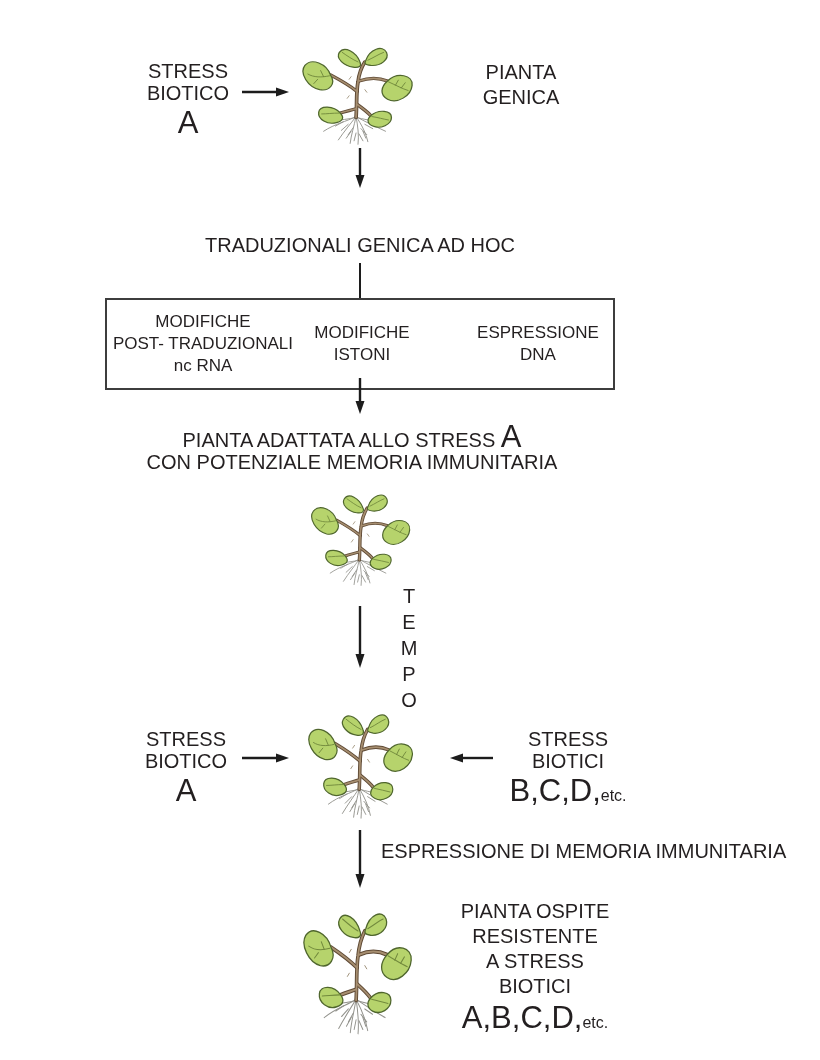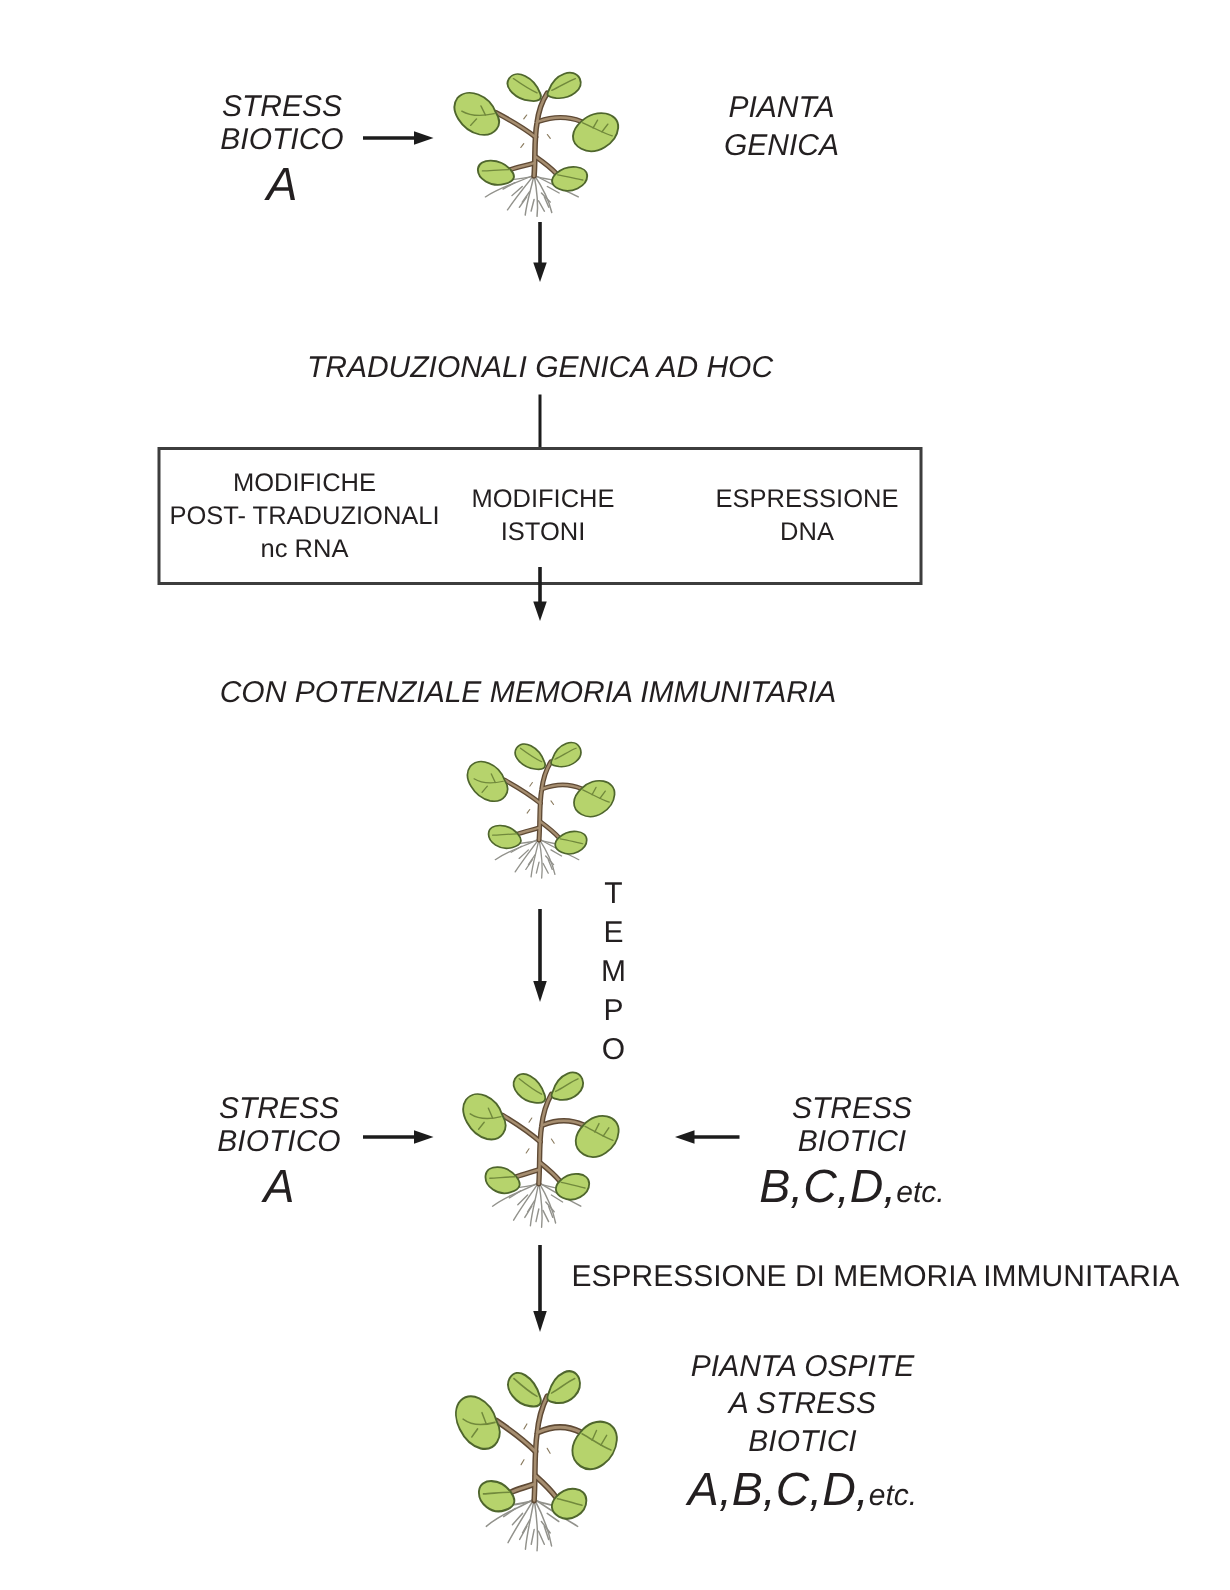--- a/index.html
+++ b/index.html
@@ -2,25 +2,25 @@
 <html style="--text: #231f20; --arrow: #1c1c1c; --box-border: #3d3d3d; --leaf: #b6d36c; --leaf-outline: #4f662d; --stem: #a68e70; --stem-outline: #5f4a35; --root: #92928c;"><head>
 <meta charset="utf-8">
 <style>
   html,body{margin:0;padding:0;background:#ffffff;}
   .canvas{
     position:relative;width:820px;height:1060px;background:#ffffff;
     font-family:"Liberation Sans",sans-serif;color:var(--text,#231f20);
     overflow:hidden;
   }
   .txt{position:absolute;font-size:20px;line-height:22px;white-space:nowrap;}
-  .center{text-align:center;font-style:italic;}
+  .center{text-align:center;}
   .lh25{line-height:25px;}
   .bigletter{font-size:31px;}
   .bigline{font-size:31px;line-height:34px;}
-  .etc{font-size:20px;text-align:right;}
+  .etc{font-size:16px;text-align:right;}
   .mt2{margin-top:2px;}
   .plant{position:absolute;}
   svg.arrow{position:absolute;overflow:visible;}
   .arrow line{stroke:var(--arrow,#1c1c1c);stroke-width:2.4;}
   .arrow polygon{fill:var(--arrow,#1c1c1c);}
   .vline{position:absolute;width:2px;background:var(--arrow,#1c1c1c);}
   .mbox{
     position:absolute;left:105px;top:298px;width:510px;height:92px;
     border:2px solid var(--box-border,#3d3d3d);background:#fff;box-sizing:border-box;
   }
@@ -162,20 +162,24 @@
         <div>DNA</div>
       </div>
     </div>
   </div>
 
   <svg class="arrow" style="left:353px;top:378px" width="14" height="36" viewBox="0 0 14 36">
     <line x1="7" y1="0" x2="7" y2="25"></line>
       <polygon points="2.5,23 7,36 11.5,23"></polygon>
   </svg>
 
+  <div class="txt center" style="left:132px;top:420px;width:440px;line-height:34px">
+    <span>PIANTA ADATTATA ALLO STRESS</span>
+    <span class="bigletter">A</span>
+  </div>
   <div class="txt center" style="left:132px;top:451px;width:440px">CON POTENZIALE MEMORIA IMMUNITARIA</div>
 
   <svg class="plant" style="left:309px;top:489px" width="106" height="98" viewBox="0 0 120 120" preserveAspectRatio="none">
     <use href="#plantg"></use>
   </svg>
 
   <svg class="arrow" style="left:353px;top:606px" width="14" height="62" viewBox="0 0 14 62">
     <line x1="7" y1="0" x2="7" y2="50"></line>
       <polygon points="2.5,48 7,62 11.5,48"></polygon>
   </svg>
@@ -212,18 +216,19 @@
       <polygon points="2.5,44 7,58 11.5,44"></polygon>
   </svg>
   <div class="txt" style="left:381px;top:840px">ESPRESSIONE DI MEMORIA IMMUNITARIA</div>
 
   <svg class="plant" style="left:301px;top:906px" width="116" height="130" viewBox="0 0 120 120" preserveAspectRatio="none">
     <use href="#plantg"></use>
   </svg>
 
   <div class="txt center lh25" style="left:453px;top:899px;width:164px">
     <div>PIANTA OSPITE</div>
+    <div>RESISTENTE</div>
     <div>A STRESS</div>
     <div>BIOTICI</div>
     <div class="bigline mt2"><span>A,B,C,D,</span><span class="etc">etc.</span></div>
   </div>
 
 </div>
 
 </body></html>

